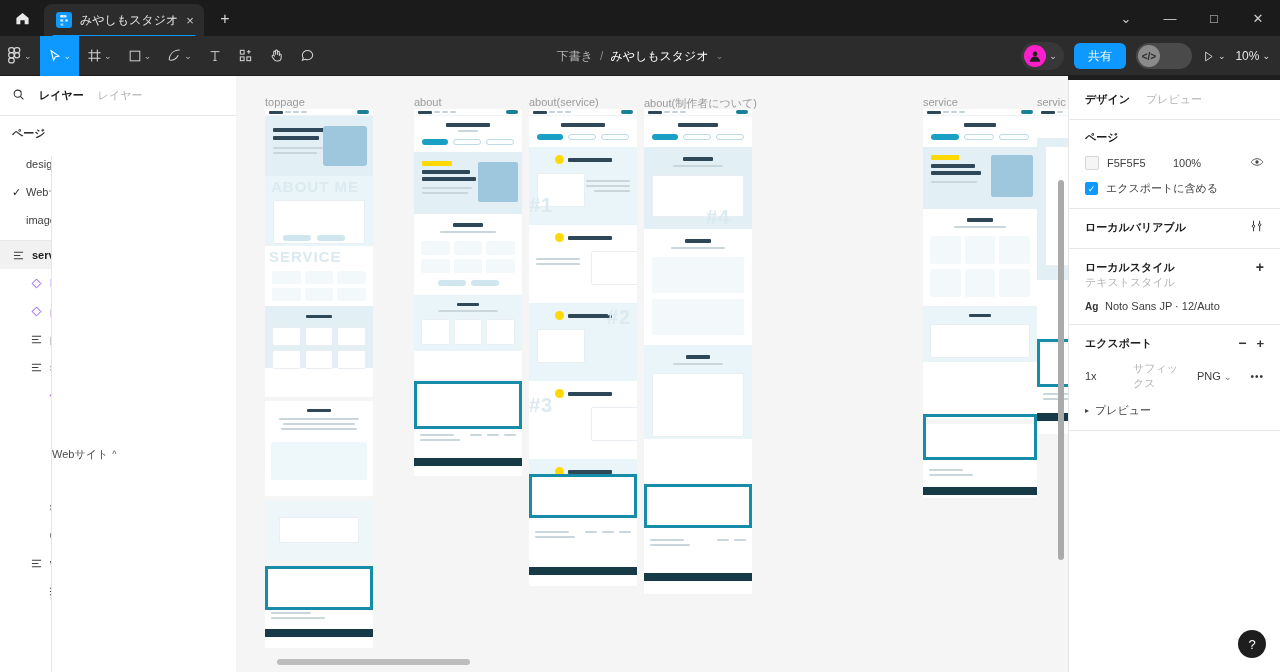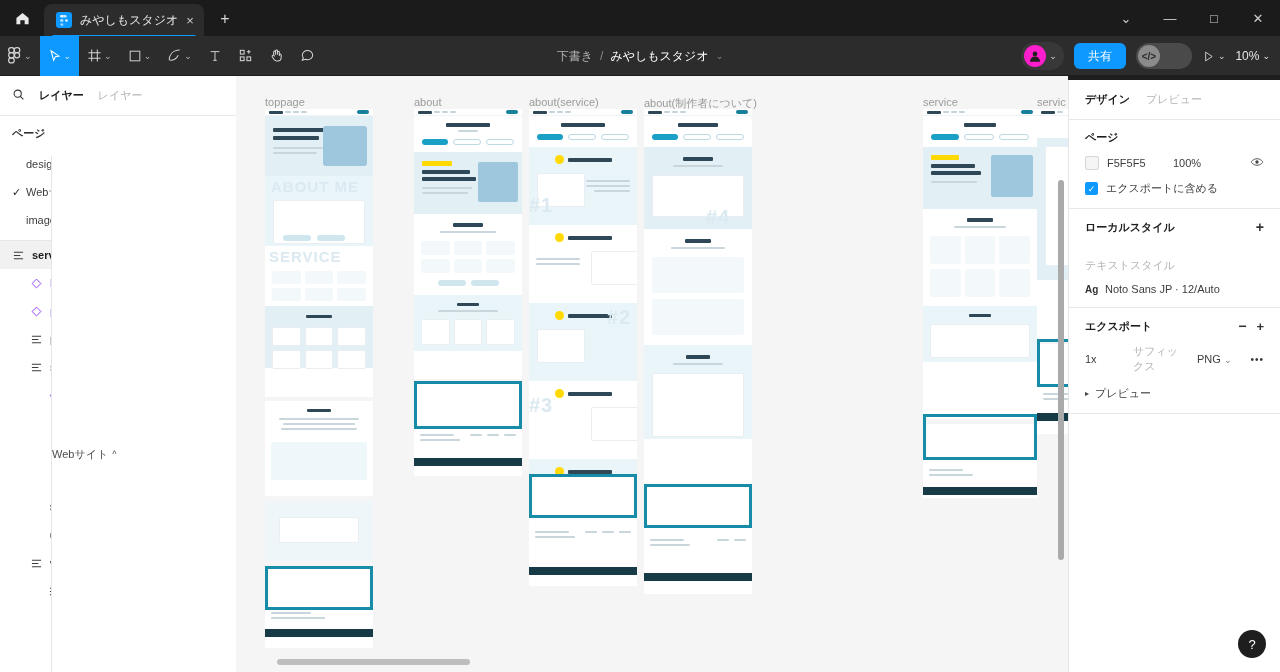--- a/index.html
+++ b/index.html
@@ -874,27 +874,39 @@
               <circle cx="8" cy="8" r="1.9" fill="#444" stroke="none"></circle>
             </svg>
         </span>
       </div>
       <div class="row">
         <span class="cb">✓</span>
         <span>エクスポートに含める</span>
       </div>
     </div>
 
+    <div class="sec">
+      <div class="sec-title">
+        <span>ローカルバリアブル</span>
+        <span class="ic">
+          <svg width="14" height="14" viewBox="0 0 16 16" fill="none" stroke="#333" stroke-width="1.1">
+              <path d="M4 2v5M4 9.5v4.5M11 2v3.5M11 8v6"></path>
+              <circle cx="4" cy="8.2" r="1.4"></circle>
+              <circle cx="11" cy="6.7" r="1.4"></circle>
+            </svg>
+        </span>
+      </div>
+    </div>
 
     <div class="sec">
       <div class="sec-title">
         <span>ローカルスタイル</span>
         <span class="ic">+</span>
       </div>
-      <div class="row muted" style="margin-top:23px;">テキストスタイル</div>
+      <div class="row muted" style="margin-top:0;">テキストスタイル</div>
       <div class="row">
         <span class="ag">Ag</span>
         <span>Noto Sans JP · 12/Auto</span>
       </div>
     </div>
 
     <div class="sec">
       <div class="sec-title">
         <span>エクスポート</span>
         <span class="ic">−</span>

